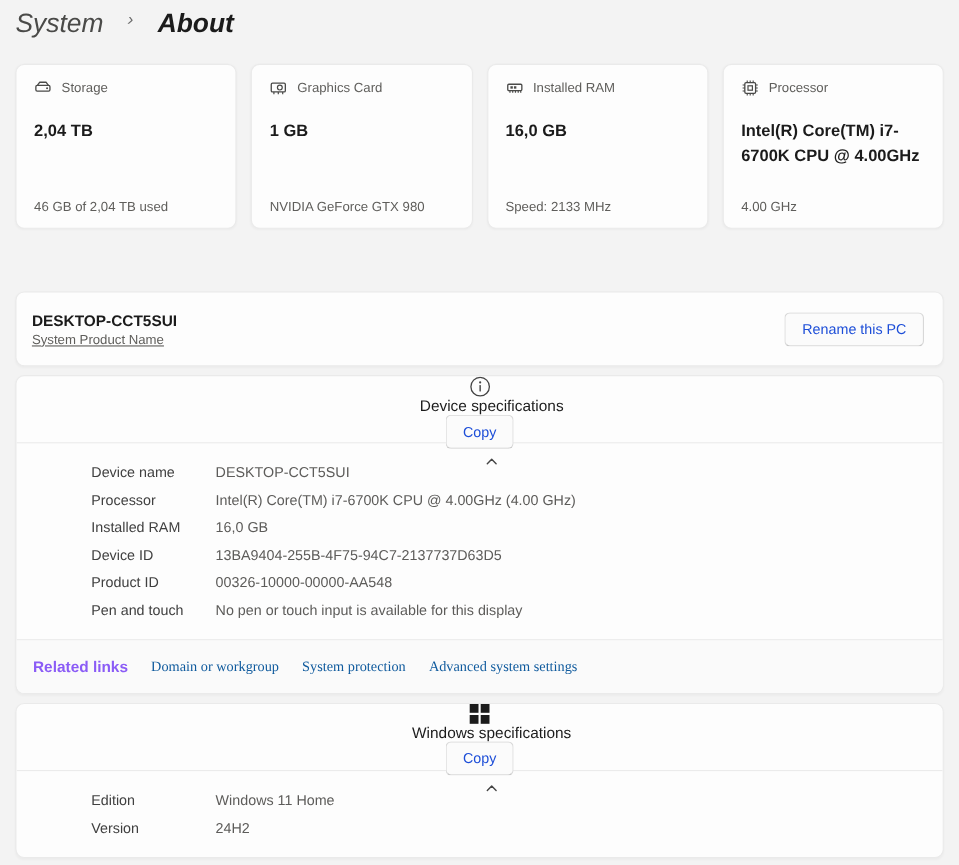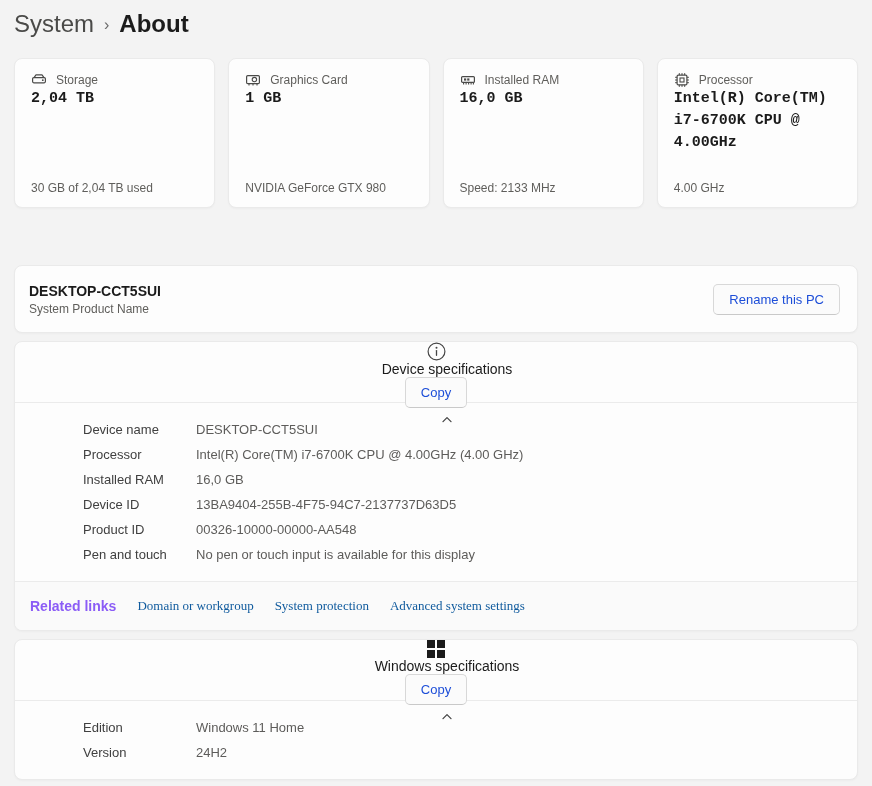--- a/index.html
+++ b/index.html
@@ -6,54 +6,54 @@
   html,body { width:872px; height:786px; }
   body {
     background:#f3f3f3;
     font-family:"Liberation Sans", sans-serif;
     color:#1b1b1b;
     overflow:hidden;
   }
   .page { padding:8px 14px 0 14px; }
 
   
-  .breadcrumb { display:flex; align-items:center; gap:10px; height:32px; }
+  .breadcrumb { display:flex; gap:22px; height:32px;font-style:italic; }
   .crumb-parent { font-size:24px; color:#4a4a48; cursor:pointer; }
   .crumb-sep { font-size:16px; color:#6b6b6b; padding-top:2px; }
   .crumb-current { font-size:24px; font-weight:bold; color:#1b1b1b; }
 
   
   .cards-row { display:flex; gap:13px; margin-top:18px; }
   .stat-card {
     flex:1; height:150px;
     background:#fdfdfd; border:1px solid #eaeaea; border-radius:8px;
     padding:13px 16px 12px 16px;
     display:flex; flex-direction:column;
     box-shadow:0 1px 2px rgba(0,0,0,0.03);
   }
   .stat-head { display:flex; align-items:center; gap:9px; color:#5f5e5b; font-size:12px; }
   .stat-head svg { display:block; }
-  .stat-value { margin-top:0; font-size:15px; font-weight:bold; line-height:22px; color:#1b1b1b;font-family:Liberation Mono, monospace; }
+  .stat-value { margin-top:21px; font-size:15px; font-weight:bold; line-height:22px; color:#1b1b1b; }
   .stat-detail { margin-top:auto; font-size:12px; color:#5f5e5b; }
 
   
   .card {
     background:#fdfdfd; border:1px solid #eaeaea; border-radius:8px;
     box-shadow:0 1px 2px rgba(0,0,0,0.03);
     overflow:hidden;
   }
 
   
   .device-card {
     margin-top:57px; height:68px;
     display:flex; align-items:center; justify-content:space-between;
     padding:0 17px 0 14px;
   }
   .device-name { font-size:14px; font-weight:bold; }
-  .device-sub { font-size:12px; color:#5f5e5b; margin-top:3px; }
+  .device-sub { font-size:12px; color:#5f5e5b; margin-top:3px;text-decoration:underline; }
 
   .btn {
     background:#fbfbfb; border:1px solid #d8d8d8; border-bottom-color:#c9c9c9;
     border-radius:5px; font-size:13px; color:#1d4ed8;
     padding:7px 15px; cursor:pointer; font-family:inherit;
     white-space:nowrap;
   }
 
   
   .expander { margin-top:8px; }
@@ -100,21 +100,21 @@
         <span>
           <svg width="16" height="16" viewBox="0 0 16 16">
               <rect x="1.6" y="5.6" width="12.8" height="5.2" rx="1.2" fill="none" stroke="#4a4a48" stroke-width="1.2"></rect>
               <circle cx="11.8" cy="8.2" r="0.9" fill="#4a4a48"></circle>
               <path d="M3 5.6 L5 2.8 h6 l2 2.8" fill="none" stroke="#4a4a48" stroke-width="1.2" stroke-linejoin="round"></path>
             </svg>
         </span>
         <span class="stat-label">Storage</span>
       </div>
       <div class="stat-value">2,04 TB</div>
-      <div class="stat-detail">30 GB of 2,04 TB used</div>
+      <div class="stat-detail">46 GB of 2,04 TB used</div>
     </div>
 
     <div class="stat-card">
       <div class="stat-head">
         <span>
           <svg width="16" height="16" viewBox="0 0 16 16">
               <rect x="1.6" y="3.6" width="12.8" height="8" rx="1.2" fill="none" stroke="#4a4a48" stroke-width="1.2"></rect>
               <circle cx="9.4" cy="7.6" r="2.2" fill="none" stroke="#4a4a48" stroke-width="1.1"></circle>
               <path d="M4 11.6 v2 M8 11.6 v2 M12 11.6 v2" stroke="#4a4a48" stroke-width="1.1"></path>
             </svg>

